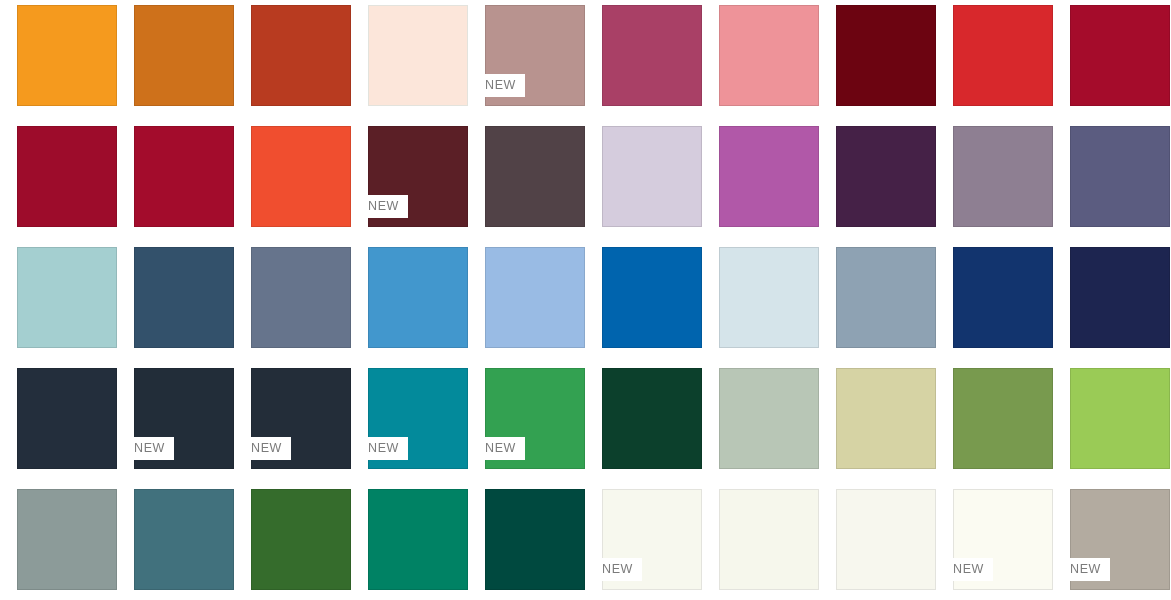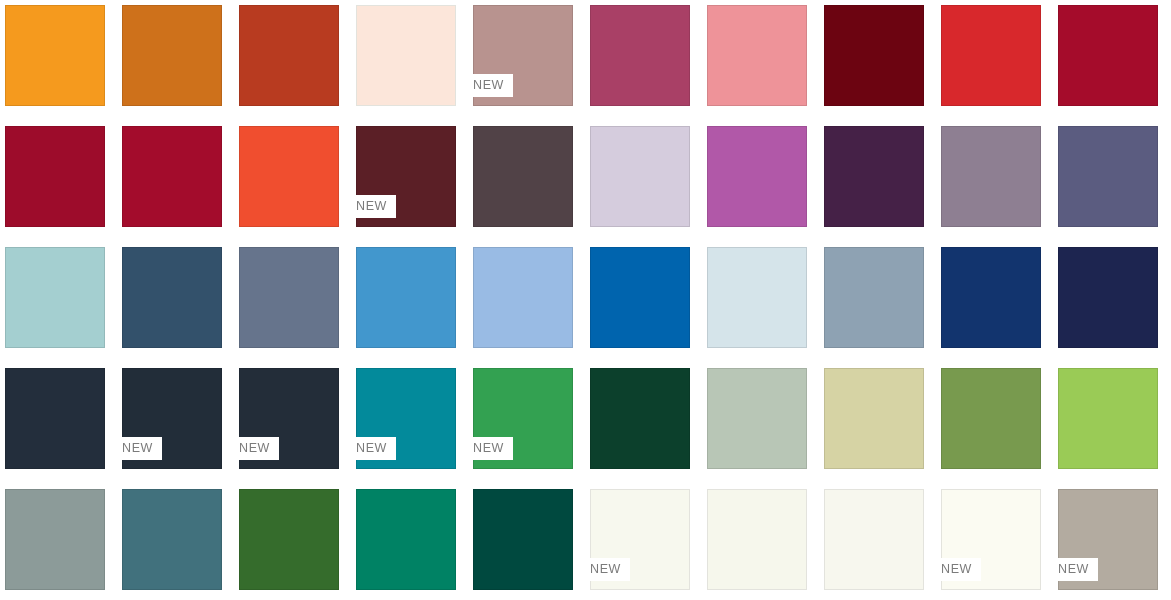--- a/index.html
+++ b/index.html
@@ -13,20 +13,21 @@
     height: 600px;
     overflow: hidden;
     font-family: "Liberation Sans", sans-serif;
   }
 
   #swatch-grid {
     position: relative;
     width: 1008px;
     height: 600px;
     background: #ffffff;
+    margin-left: 12px;
   }
 
   .swatch {
     position: absolute;
     width: 100px;
     height: 101px;
     box-sizing: border-box;
     border: 1px solid rgba(0, 0, 0, 0.10);
   }
 

